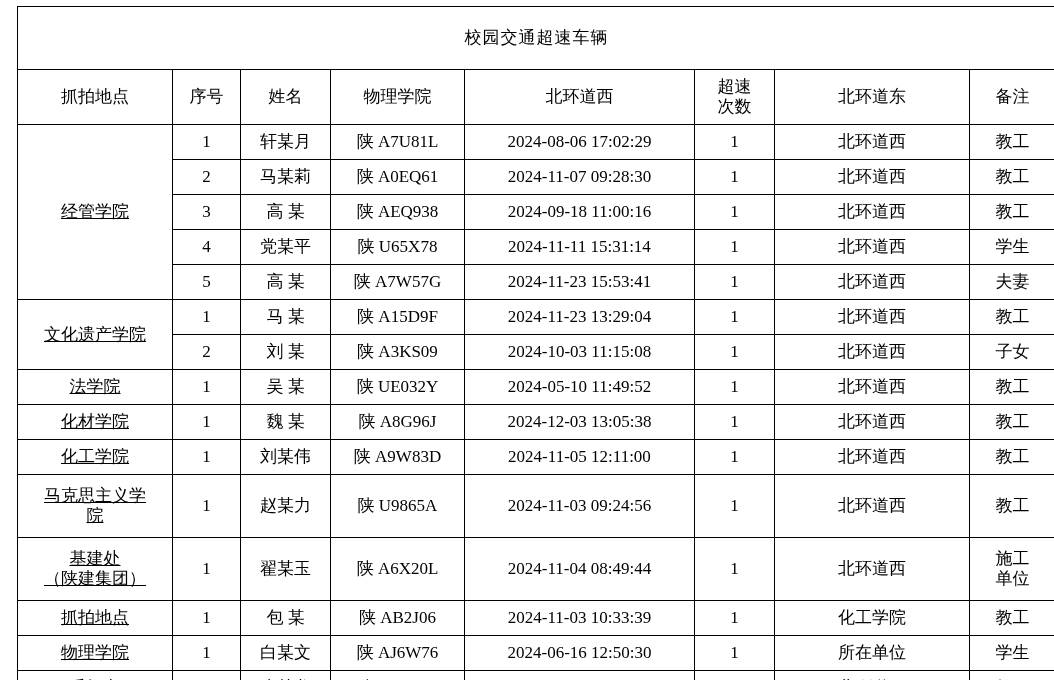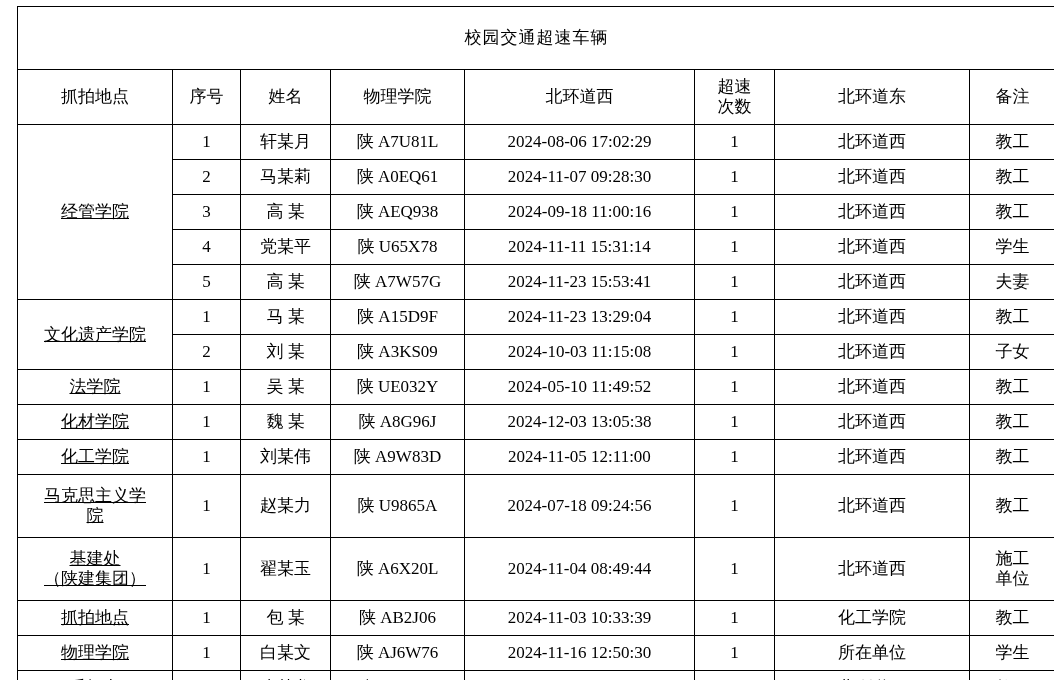--- a/index.html
+++ b/index.html
@@ -189,21 +189,21 @@
           <td class="row-cell">2024-11-05  12:11:00</td>
           <td class="row-cell">1</td>
           <td class="row-cell">北环道西</td>
           <td class="row-cell">教工</td>
         </tr>
         <tr>
           <td class="tall-cell unit-cell">马克思主义学<br>院</td>
           <td class="tall-cell">1</td>
           <td class="tall-cell">赵某力</td>
           <td class="tall-cell">陕 U9865A</td>
-          <td class="tall-cell">2024-07-18  09:24:56</td>
+          <td class="tall-cell">2024-11-03  09:24:56</td>
           <td class="tall-cell">1</td>
           <td class="tall-cell">北环道西</td>
           <td class="tall-cell">教工</td>
         </tr>
         <tr>
           <td class="tall-cell unit-cell">基建处<br>（陕建集团）</td>
           <td class="tall-cell">1</td>
           <td class="tall-cell">翟某玉</td>
           <td class="tall-cell">陕 A6X20L</td>
           <td class="tall-cell">2024-11-04  08:49:44</td>
@@ -219,21 +219,21 @@
           <td class="row-cell">2024-11-03  10:33:39</td>
           <td class="row-cell">1</td>
           <td class="row-cell">化工学院</td>
           <td class="row-cell">教工</td>
         </tr>
         <tr>
           <td class="row-cell unit-cell">物理学院</td>
           <td class="row-cell">1</td>
           <td class="row-cell">白某文</td>
           <td class="row-cell">陕 AJ6W76</td>
-          <td class="row-cell">2024-11-16  12:50:30</td>
+          <td class="row-cell">2024-06-16  12:50:30</td>
           <td class="row-cell">1</td>
           <td class="row-cell">所在单位</td>
           <td class="row-cell">学生</td>
         </tr>
         <tr>
           <td class="row-cell unit-cell">采招办</td>
           <td class="row-cell">1</td>
           <td class="row-cell">张某龙</td>
           <td class="row-cell">陕 UHZ702</td>
           <td class="row-cell">2024-11-16  13:06:45</td>

